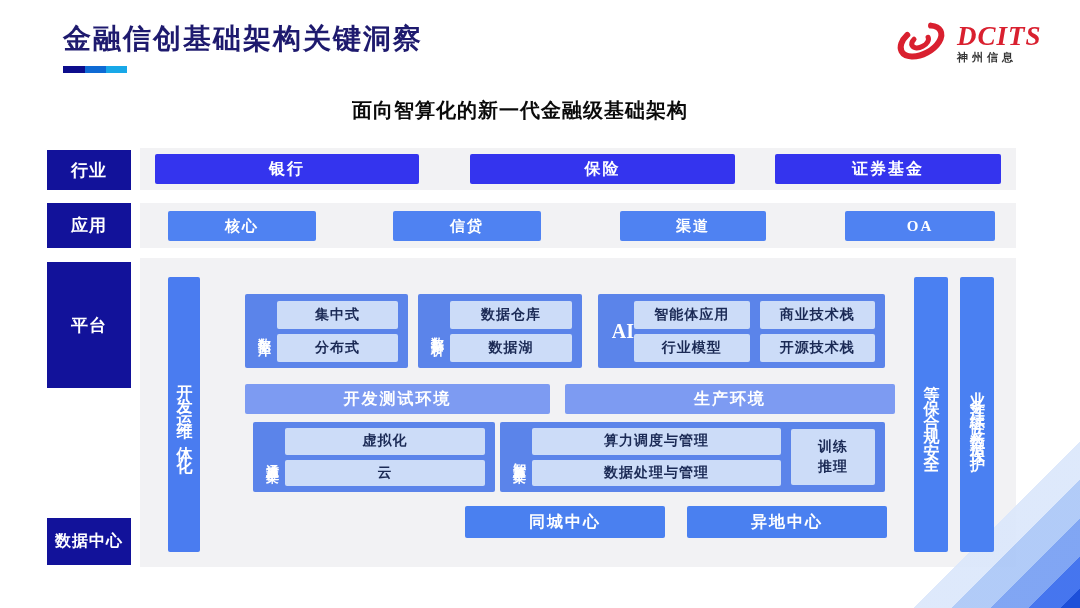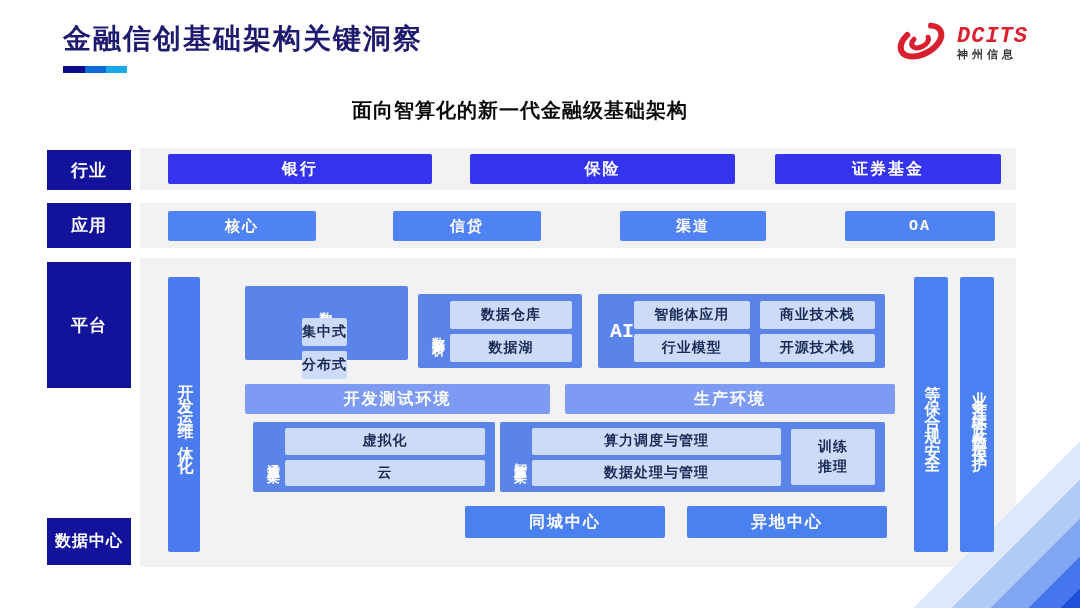--- a/index.html
+++ b/index.html
@@ -1,30 +1,30 @@
 <!DOCTYPE html>
 <html><head>
 <meta charset="utf-8">
 <style>
   * { margin:0; padding:0; box-sizing:border-box; }
   html,body { background:#ffffff; }
   .slide {
     position:relative; width:1080px; height:608px; background:#ffffff;
-    font-family:Liberation Mono, monospace; overflow:hidden;
+    font-family:Liberation Serif, serif; overflow:hidden;
   }
   
   .title { position:absolute; left:63px; top:20px; font-size:28px; font-weight:bold;
            color:#1e1a6e; letter-spacing:2px; }
   .tbar { position:absolute; top:66px; height:7px; }
   .tbar1 { left:63px;  width:22px; background:#0d0d8c; }
   .tbar2 { left:85px;  width:21px; background:#0e6ad4; }
   .tbar3 { left:106px; width:21px; background:#18a8e8; }
   .logo { position:absolute; left:893px; top:18px; display:flex; align-items:center; gap:8px; }
   .logo-text { display:flex; flex-direction:column; line-height:1.05; }
-  .logo-brand { color:#d9202f; font-size:22px; font-weight:800; font-style:italic; letter-spacing:1px; }
+  .logo-brand { color:#d9202f; font-size:27px; font-weight:800; font-style:italic; letter-spacing:1px; }
   .logo-company { color:#333333; font-size:11px; font-weight:bold; letter-spacing:4px; margin-top:2px; }
   .subtitle { position:absolute; left:140px; top:97px; width:760px; text-align:center;
               font-size:20px; font-weight:bold; color:#0a0a0a; letter-spacing:1px; }
 
   
   .rail { position:absolute; left:47px; width:84px; background:#12129a; color:#ffffff;
           font-weight:bold; display:flex; align-items:center; justify-content:center;
           font-size:17px; letter-spacing:1px; }
   .rail-industry { top:150px; height:40px; }
   .rail-app      { top:203px; height:45px; }
@@ -35,21 +35,21 @@
   
   .strip { position:absolute; left:140px; width:876px; background:#f2f2f4; }
   .strip-industry { top:148px; height:42px; }
   .strip-app      { top:203px; height:45px; }
   .strip-main     { top:258px; height:309px; }
 
   
   .btn { position:absolute; display:flex; align-items:center; justify-content:center;
          color:#ffffff; font-weight:bold; border-radius:2px; }
   .btn1 { top:154px; height:30px; background:#3434ee; font-size:16px; letter-spacing:2px; }
-  .b-bank { left:168px; width:264px; }
+  .b-bank { left:155px; width:264px; }
   .b-ins  { left:470px; width:265px; }
   .b-sec  { left:775px; width:226px; }
   .btn2 { top:211px; height:30px; background:#4f82f2; font-size:15px; letter-spacing:2px; }
   .b-core    { left:168px; width:148px; }
   .b-credit  { left:393px; width:148px; }
   .b-channel { left:620px; width:146px; }
   .b-oa      { left:845px; width:150px; }
 
   
   .vbar { position:absolute; display:flex; align-items:center; justify-content:center;
@@ -64,21 +64,21 @@
 
   
   .grp { position:absolute; background:#5b84ea; border-radius:2px; display:flex;
          align-items:center; padding:6px 10px 6px 6px; }
   .grp-label { flex:0 0 26px; display:flex; align-items:center; justify-content:center;
                color:#ffffff; font-weight:bold; font-size:13px; }
   .grp-label .vtext { letter-spacing:2px; }
   .grp-cells { flex:1; display:flex; flex-direction:column; gap:5px; height:100%; justify-content:center; }
   .cell { background:#ccdcf8; color:#1b2a55; font-weight:bold; font-size:14px; height:28px;
           display:flex; align-items:center; justify-content:center; border-radius:2px; letter-spacing:1px; }
-  .g-db { left:245px; top:286px; width:163px; height:74px;flex-direction:column; }
+  .g-db { left:245px; top:294px; width:163px; height:74px; }
   .g-an { left:418px; top:294px; width:164px; height:74px; }
   .g-ai { left:598px; top:294px; width:287px; height:74px; }
   .ai-label { flex:0 0 30px; color:#ffffff; font-weight:bold; font-size:20px; text-align:right; }
   .grp-grid { flex:1; display:grid; grid-template-columns:1fr 1fr; gap:5px 10px; }
   .g-gen { left:253px; top:422px; width:242px; height:70px; }
   .g-int { left:500px; top:422px; width:385px; height:70px; }
   .side-cell { flex:0 0 84px; height:56px; margin-left:10px; line-height:1.45; }
   .side-cell .wrap2 { display:inline-block; width:2.2em; text-align:center; }
 
   

